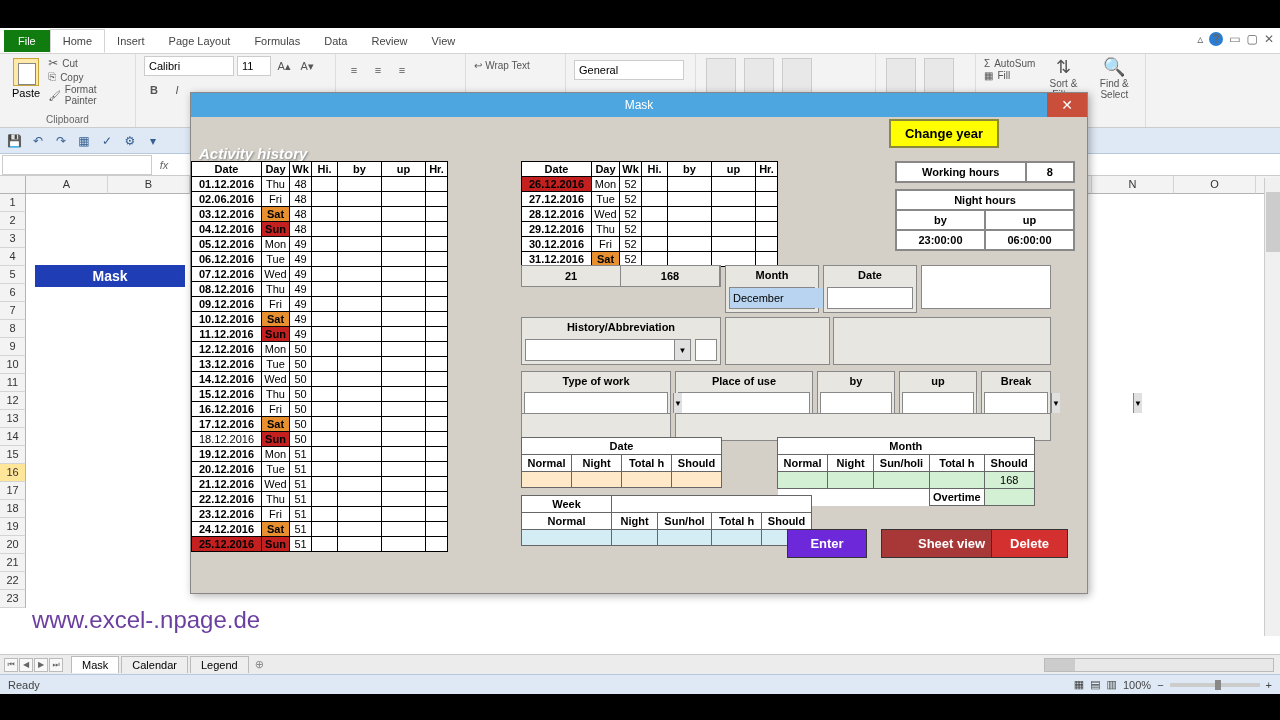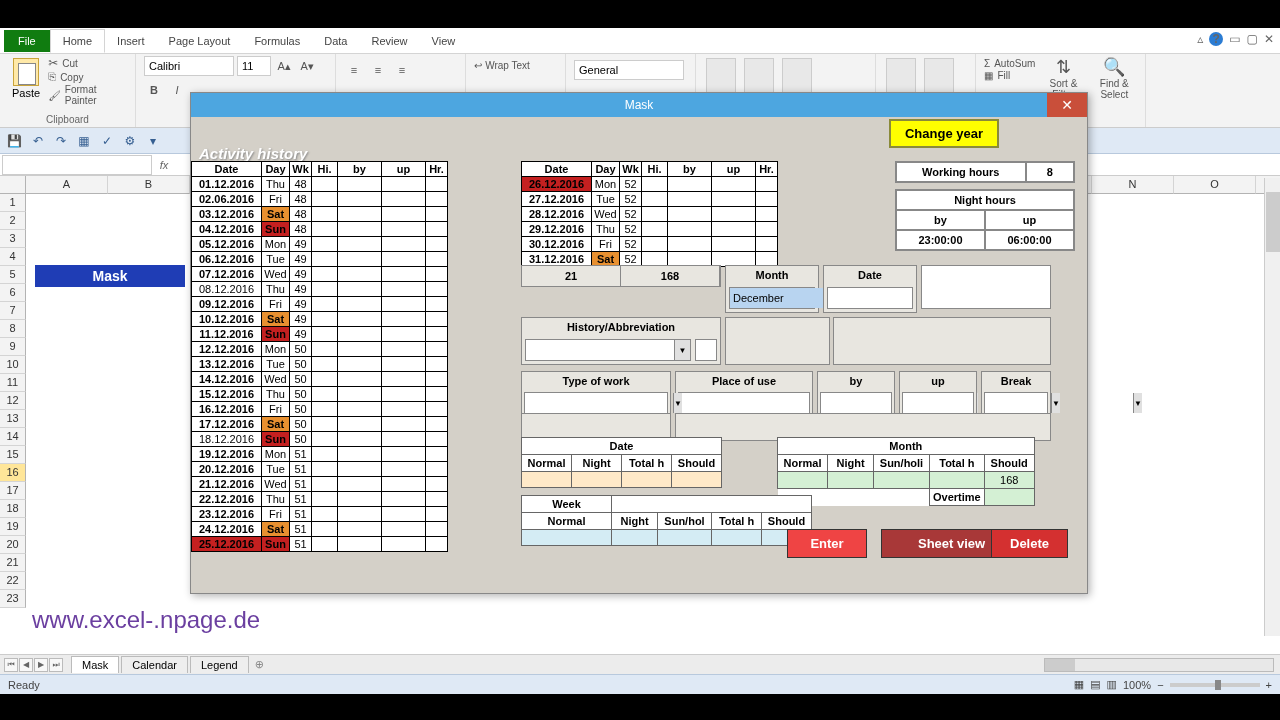--- a/index.html
+++ b/index.html
@@ -118,21 +118,21 @@
 .sum-table th { font-weight:bold; }
 .date-sum { top:320px; left:330px; }
 .date-sum td.v { background:#ffe9c8; height:16px; }
 .month-sum { top:320px; left:586px; }
 .month-sum td.v { background:#d4f0d4; height:16px; }
 .week-sum { top:378px; left:330px; }
 .week-sum td.v { background:#d4ecf4; height:16px; }
 .ot-row td { background:#d4f0d4; }
 
 .action-btn { position:absolute; padding:6px 18px; font-weight:bold; font-size:13px; color:#fff; border:1px solid #333; }
-.btn-enter { top:412px; left:596px; background:#ef4444; width:80px; text-align:center;}
+.btn-enter { top:412px; left:596px; background:#6d28d9; width:80px; text-align:center;}
 .btn-sheet { top:412px; left:690px; background:#a83838;padding-left:36px; }
 .btn-delete { top:412px; left:800px; background:#d43030; }
 
 
 .sheet-tabs { position:absolute; left:0; right:0; height:20px; background:#ececec; border-top:1px solid #ccc; display:flex; align-items:center; padding:0 4px; gap:2px; bottom:46px; }
 .sheet-nav { display:flex; gap:1px; margin-right:6px; }
 .sheet-nav span { width:14px; height:14px; border:1px solid #bbb; background:#f8f8f8; font-size:8px; display:flex;align-items:center;justify-content:center; color:#666;}
 .stab { padding:2px 10px; font-size:11px; background:#eee; border:1px solid #bbb; border-bottom:none; }
 .stab.active { background:#fff; font-weight:normal; }
 .hscroll { position:absolute; right:6px; display:flex; align-items:center; }
@@ -416,21 +416,21 @@
           <tr>
             <td class="" style="font-weight:bold">07.12.2016</td>
             <td class="">Wed</td>
             <td>49</td>
             <td></td>
             <td></td>
             <td></td>
             <td></td>
           </tr>
           <tr>
-            <td class="" style="font-weight:normal">08.12.2016</td>
+            <td class="" style="font-weight:bold">08.12.2016</td>
             <td class="">Thu</td>
             <td>49</td>
             <td></td>
             <td></td>
             <td></td>
             <td></td>
           </tr>
           <tr>
             <td class="" style="font-weight:bold">09.12.2016</td>
             <td class="">Fri</td>

